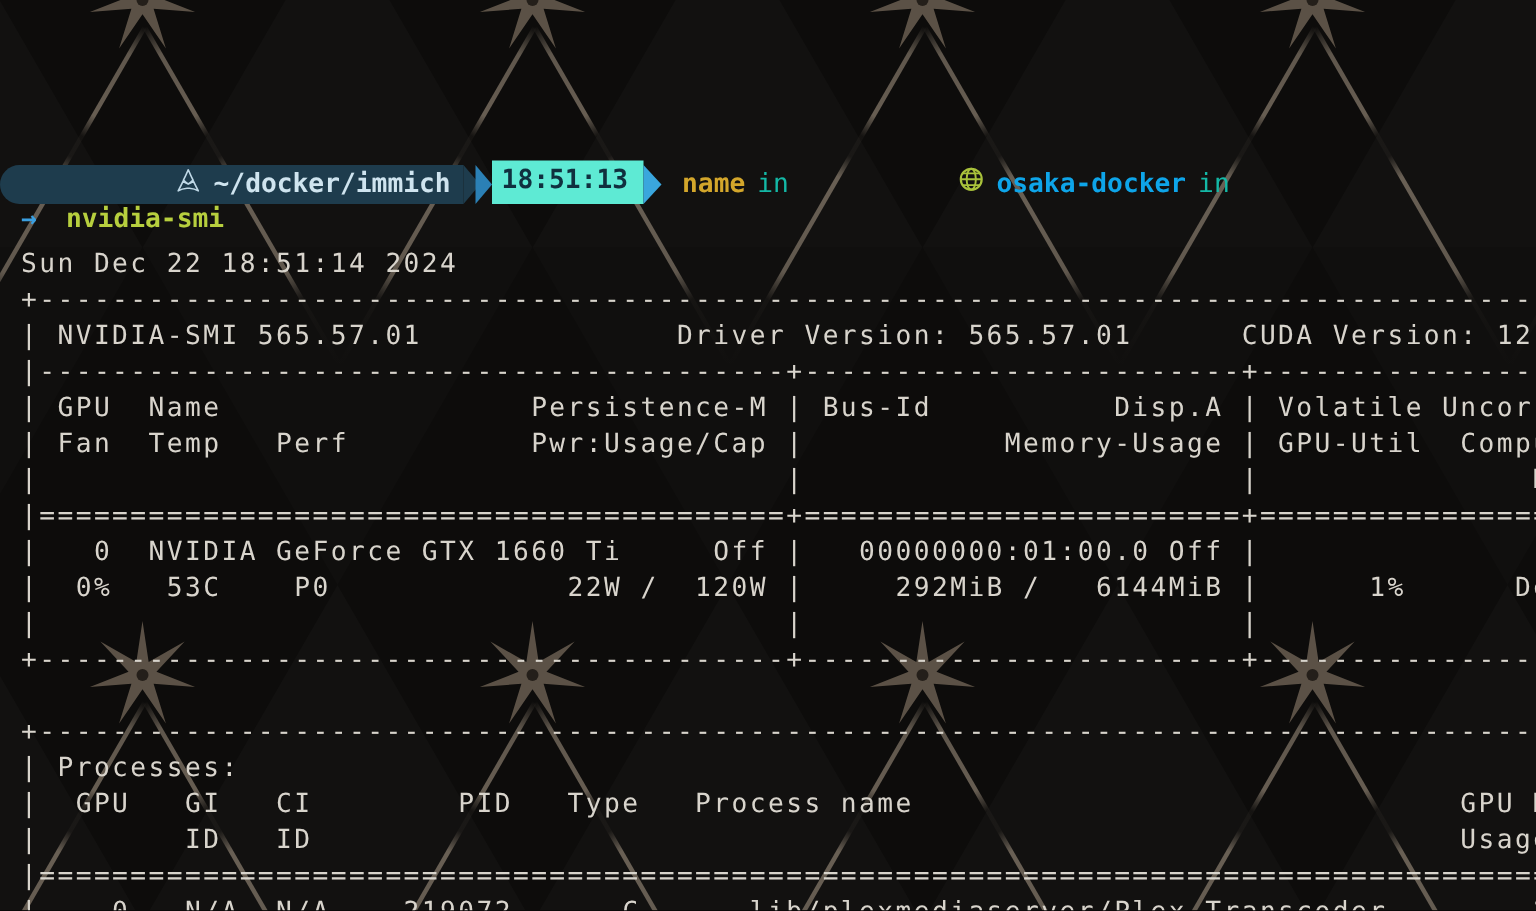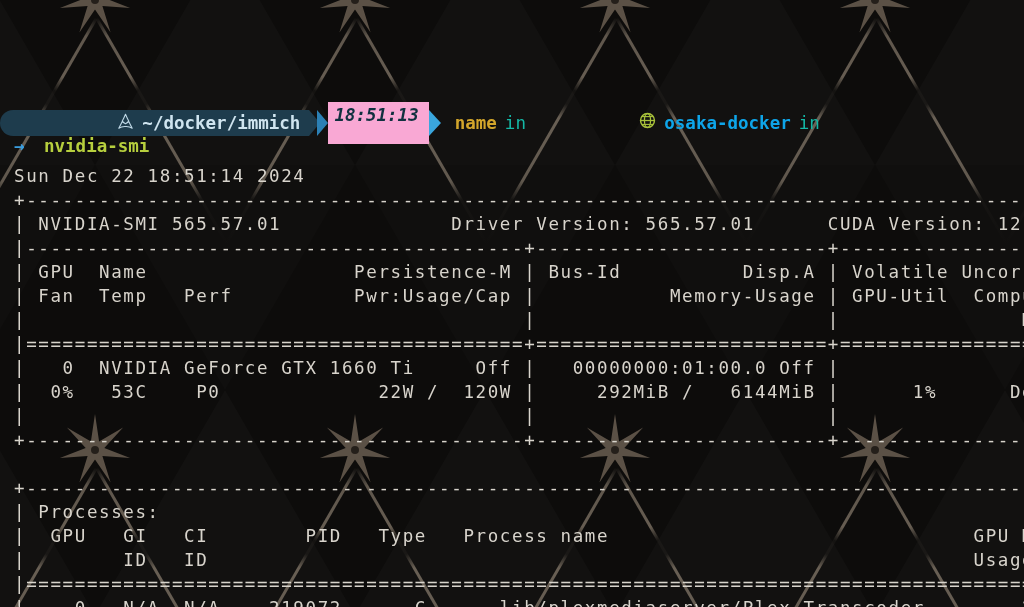--- a/index.html
+++ b/index.html
@@ -80,21 +80,21 @@
   }
   .mono { font-family: "DejaVu Sans Mono", "Liberation Mono", monospace; }
 
   
   #promptline {
     position: absolute;
     left: 0;
     top: 110px;
     height: 26px;
     display: flex;
-    align-items: center;
+    align-items: flex-end;
     font-size: 17.5px;
   }
   .seg {
     display: flex;
     align-items: center;
     height: 26px;
     padding: 0 9px;
     font-weight: bold;
   }
   .seg-path {
@@ -112,25 +112,24 @@
     border-left: 11px solid #1e3c4d;
   }
   .seg-arrow2 {
     width: 0; height: 0;
     border-top: 13px solid transparent;
     border-bottom: 13px solid transparent;
     border-left: 11px solid #2b80b5;
     margin-left: -3px;
   }
   .seg-time {
-    background: #f9a8d4;
+    background: #5eead4;
     color: #10303f;
     font-weight: bold;
-    padding: 0 10px 16px 6px;
-    font-style: italic;
+    padding: 0 10px 3px 6px;
   }
   .seg-arrow3 {
     width: 0; height: 0;
     border-top: 13px solid transparent;
     border-bottom: 13px solid transparent;
     border-left: 12px solid #3aa6dd;
   }
   .after {
     display: flex;
     align-items: center;

